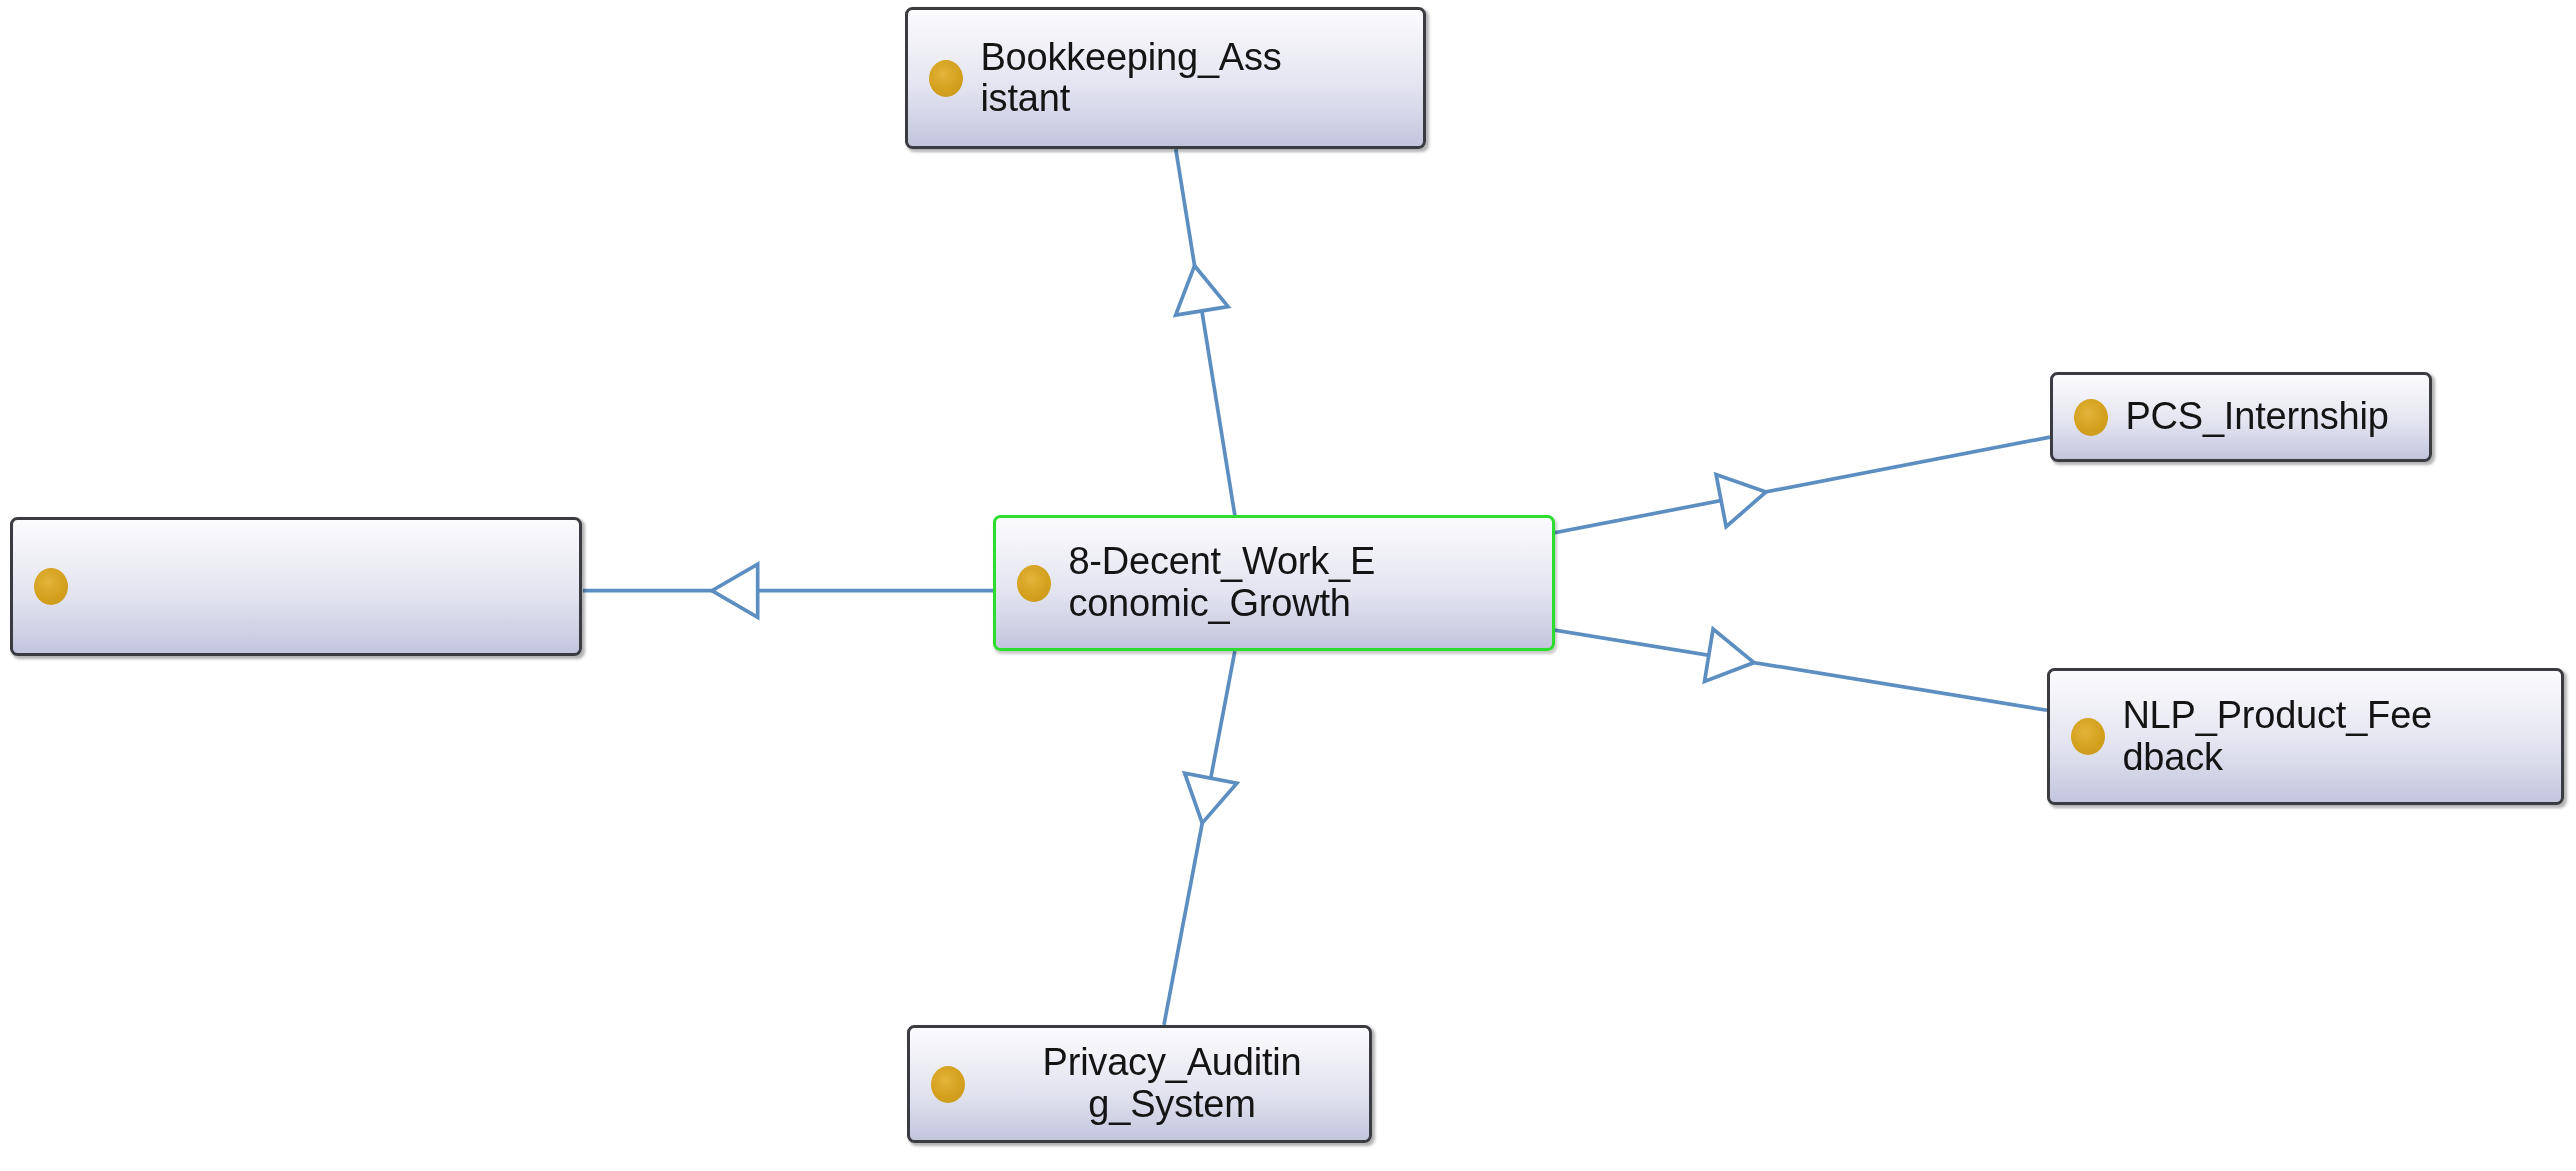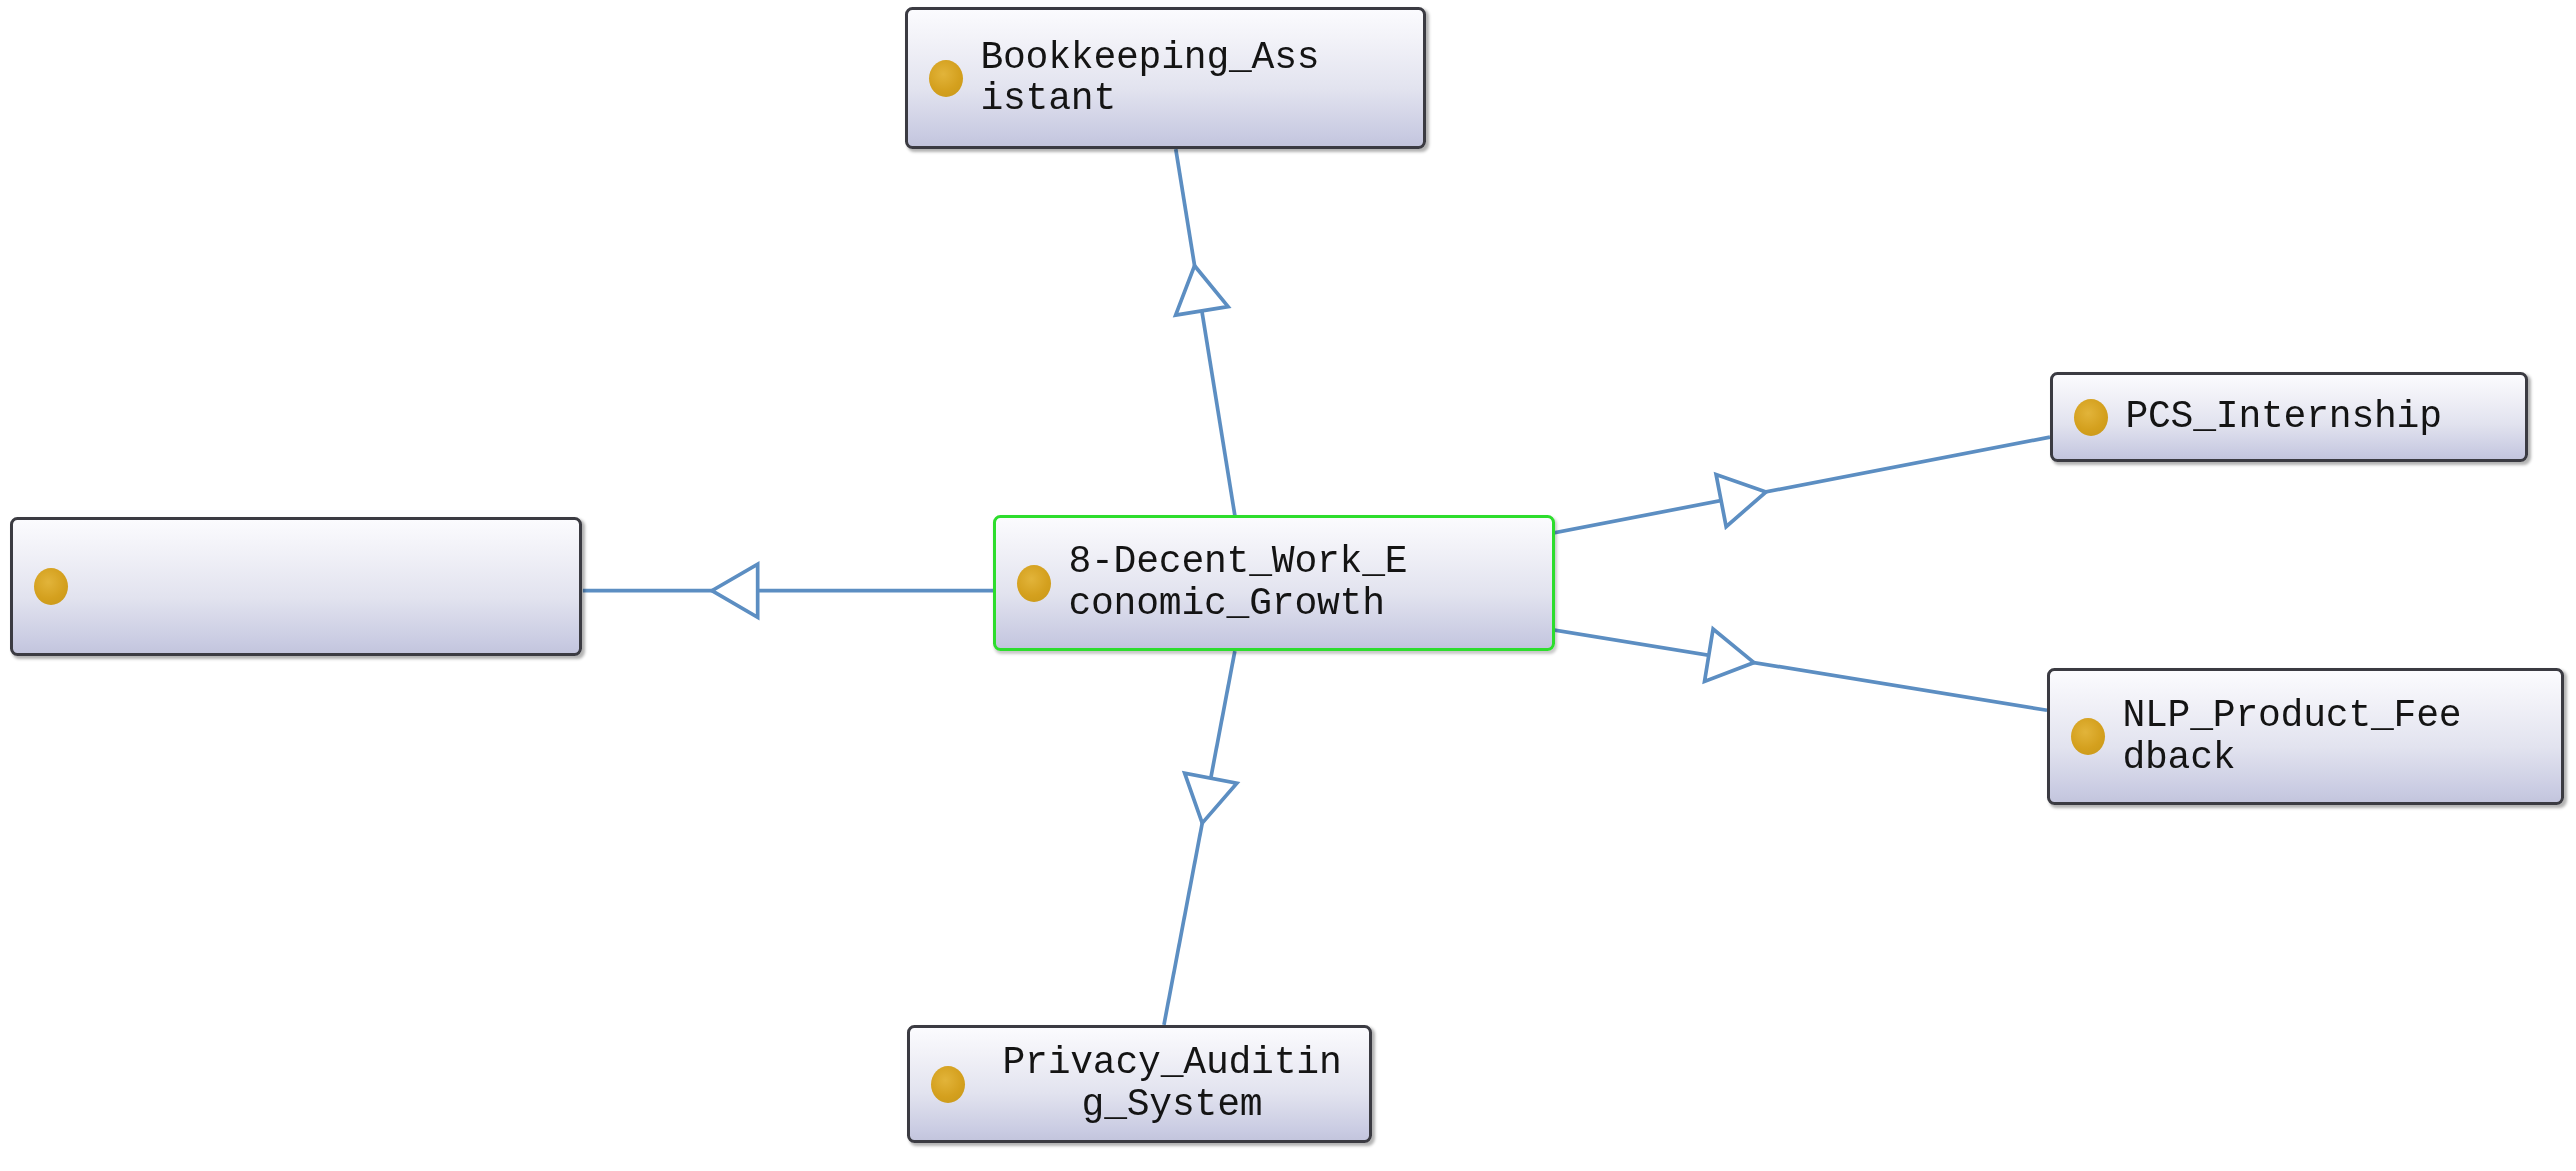--- a/index.html
+++ b/index.html
@@ -48,21 +48,20 @@
   }
   .node-label {
     flex: 1 1 auto;
     font-size: 38px;
     line-height: 1.10;
     color: #141414;
     letter-spacing: -0.2px;
     white-space: pre-line;
     word-break: break-all;
     padding-right: 7.4px;
-    font-family: Liberation Mono, monospace;
   }
 </style>
 </head>
 <body>
 
 <div id="canvas">
   <svg id="edge-layer" viewBox="0 0 3488 1586" width="2576" height="1171">
       <g>
         <line x1="1672" y1="698" x2="1592" y2="202" stroke="#5c8ec2" stroke-width="5"></line>
         <polygon points="31,0 -31,-36 -31,36" fill="#ffffff" stroke="#5c8ec2" stroke-width="5" stroke-linejoin="miter" transform="translate(1622.4,390.48) rotate(-99.16234704572172)"></polygon>
@@ -91,21 +90,21 @@
 istant</span>
       </div>
       <div class="node" style="left: 10.3px; top: 517px; width: 572px; height: 139px;">
         <span class="node-dot"></span>
       </div>
       <div class="node selected" style="left: 993px; top: 515px; width: 562px; height: 136px;">
         <span class="node-dot"></span>
         <span class="node-label">8-Decent_Work_E
 conomic_Growth</span>
       </div>
-      <div class="node" style="left: 2050px; top: 372px; width: 478px; height: 90px;">
+      <div class="node" style="left: 2050px; top: 372px; width: 382px; height: 90px;">
         <span class="node-dot"></span>
         <span class="node-label">PCS_Internship</span>
       </div>
       <div class="node" style="left: 2047px; top: 668px; width: 517px; height: 137px;">
         <span class="node-dot"></span>
         <span class="node-label">NLP_Product_Fee
 dback</span>
       </div>
       <div class="node" style="left: 907px; top: 1025px; width: 465px; height: 118px; text-align: center;">
         <span class="node-dot"></span>

